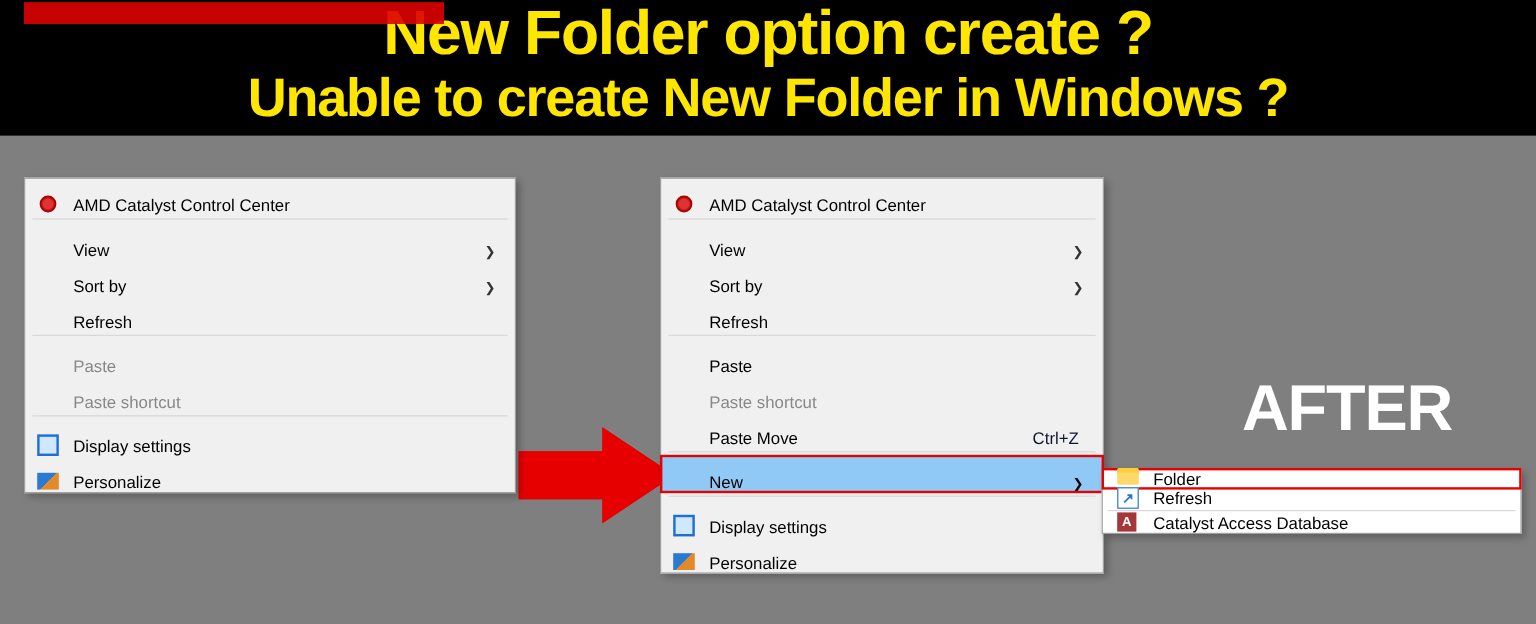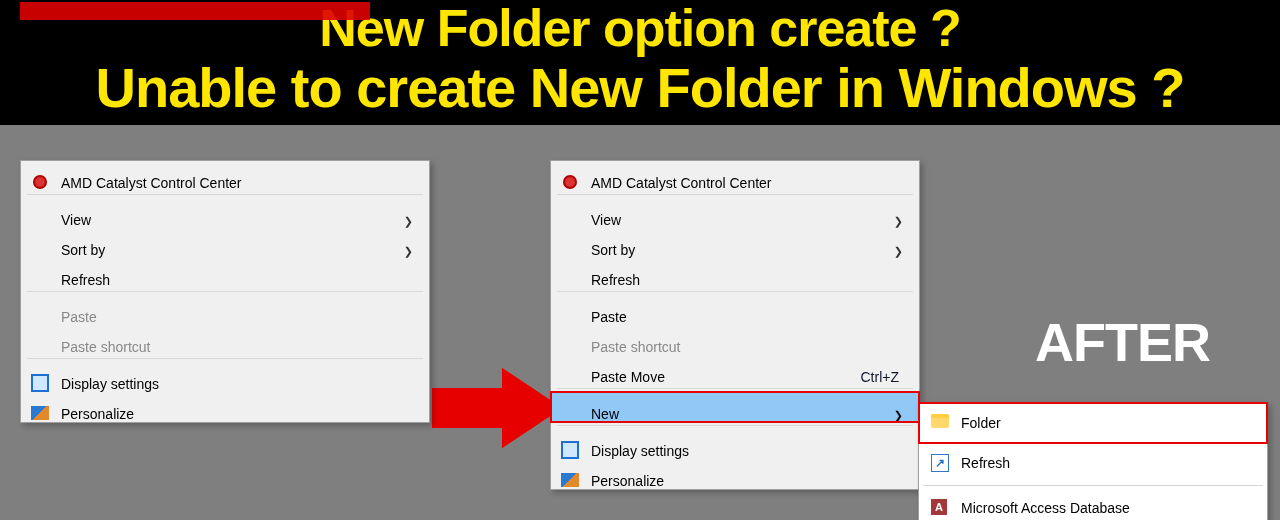--- a/index.html
+++ b/index.html
@@ -1,28 +1,28 @@
 <!DOCTYPE html>
 <html><head>
   <meta charset="utf-8">
   <style>
     * { margin: 0; padding: 0; box-sizing: border-box; font-family: 'Segoe UI', Tahoma, sans-serif; }
     body { width: 1280px; height: 520px; background: #7f7f7f; overflow: hidden; position: relative; }
 
     .banner { background: #000; padding: 0 10px 6px; }
     .banner h1 { color: #ffe600; font-weight: 800; font-size: 52px; line-height: 1.1; text-align: center; letter-spacing: -1px; }
     .banner .line1 { font-size: 52px; }
-    .banner .line2 { font-size: 56px; }
+    .banner .line2 { font-size: 45px; }
     .logo-box { position: absolute; top: 2px; left: 20px; width: 350px; height: 18px; border: 3px solid #d00; background: #d00; opacity: 0.9; }
 
     .content { position: relative; height: calc(100% - 130px); }
 
     .label-before, .label-after { position: absolute; font-weight: 800; font-family: Arial, sans-serif; }
     .label-before { color: #e60000; font-size: 54px; top: 175px; left: 200px; letter-spacing: -1px; }
-    .label-after  { color: #fff;    font-size: 54px; top: 186px; right: 70px; letter-spacing: -1px; }
+    .label-after  { color: #fff;    font-size: 54px; top: 196px; right: 70px; letter-spacing: -1px; }
 
     .arrow { position: absolute; top: 238px; left: 432px; }
     .arrow svg { width: 130px; height: 90px; filter: drop-shadow(0 0 0 #e60000); }
 
     
     .ctx { position: absolute; background: #f0f0f0; border: 1px solid #a0a0a0; box-shadow: 3px 3px 6px rgba(0,0,0,.25); font-size: 14px; color: #000; }
     .ctx .item { display: flex; align-items: flex-end; height: 30px; padding: 0 16px 0 40px; position: relative; }
     .ctx .item.disabled { color: #888; }
     .ctx .item .caret { margin-left: auto; color: #333; font-size: 11px; }
     .ctx .item .shortcut { margin-left: auto; color: #0f172a; padding-right: 4px; }
@@ -30,21 +30,21 @@
     .ctx .icon { position: absolute; left: 10px; width: 18px; height: 18px; display: flex; align-items: center; justify-content: center; }
 
     .ctx.before { top: 35px; left: 20px; width: 410px; }
     .ctx.after  { top: 35px; left: 550px; width: 370px; }
 
     .item.highlight { background: #90c8f6; outline: 2px solid #e60000; outline-offset: -1px; }
     .ctx.after .item.highlight .caret { color: #000; }
 
     
     .submenu { position: absolute; top: 277px; left: 918px; width: 350px; background: #fff; border: 1px solid #a0a0a0; box-shadow: 3px 3px 6px rgba(0,0,0,.25); font-size: 14px; }
-    .submenu .item { display: flex; align-items: center; height: 40px; padding: 0 16px 0 42px; position: relative; }
+    .submenu .item { display: flex; align-items: center; height: 16px; padding: 0 16px 0 42px; position: relative; }
     .submenu .sep { height: 1px; background: #d8d8d8; margin: 2px 4px; }
     .submenu .item.boxed { outline: 2px solid #e60000; outline-offset: -1px; }
     .submenu .icon { position: absolute; left: 12px; width: 18px; height: 18px; }
 
     
     .ico-amd::before { content: ''; width:14px; height:14px; background: radial-gradient(circle,#d33 40%,#a00 60%); border-radius:50%; display:block; }
     .ico-display::before { content:''; display:block; width:18px; height:14px; border:2px solid #1d6fd4; background:#cfe7ff; }
     .ico-personalize::before { content:''; display:block; width:18px; height:14px; background:linear-gradient(135deg,#2a7ad4 50%,#e28a2b 50%); }
     .ico-folder::before { content:''; display:block; width:18px; height:14px; background:#ffd86b; border-radius:2px; box-shadow: inset 0 4px 0 #ffcf40; }
     .ico-shortcut::before { content:'↗'; display:flex; align-items:center; justify-content:center; width:16px; height:16px; border:1px solid #3077c7; color:#3077c7; font-size:12px; font-weight:bold; background:#fff; }
@@ -155,17 +155,17 @@
       <span class="icon ico-folder"></span>
       <span>Folder</span>
     </div>
     <div class="item">
       <span class="icon ico-shortcut"></span>
       <span>Refresh</span>
     </div>
     <div class="sep"></div>
     <div class="item">
       <span class="icon ico-access"></span>
-      <span>Microsoft Access Database</span>
+      <span>Catalyst Access Database</span>
     </div>
   </div>
 
 </div>
 
 </body></html>

